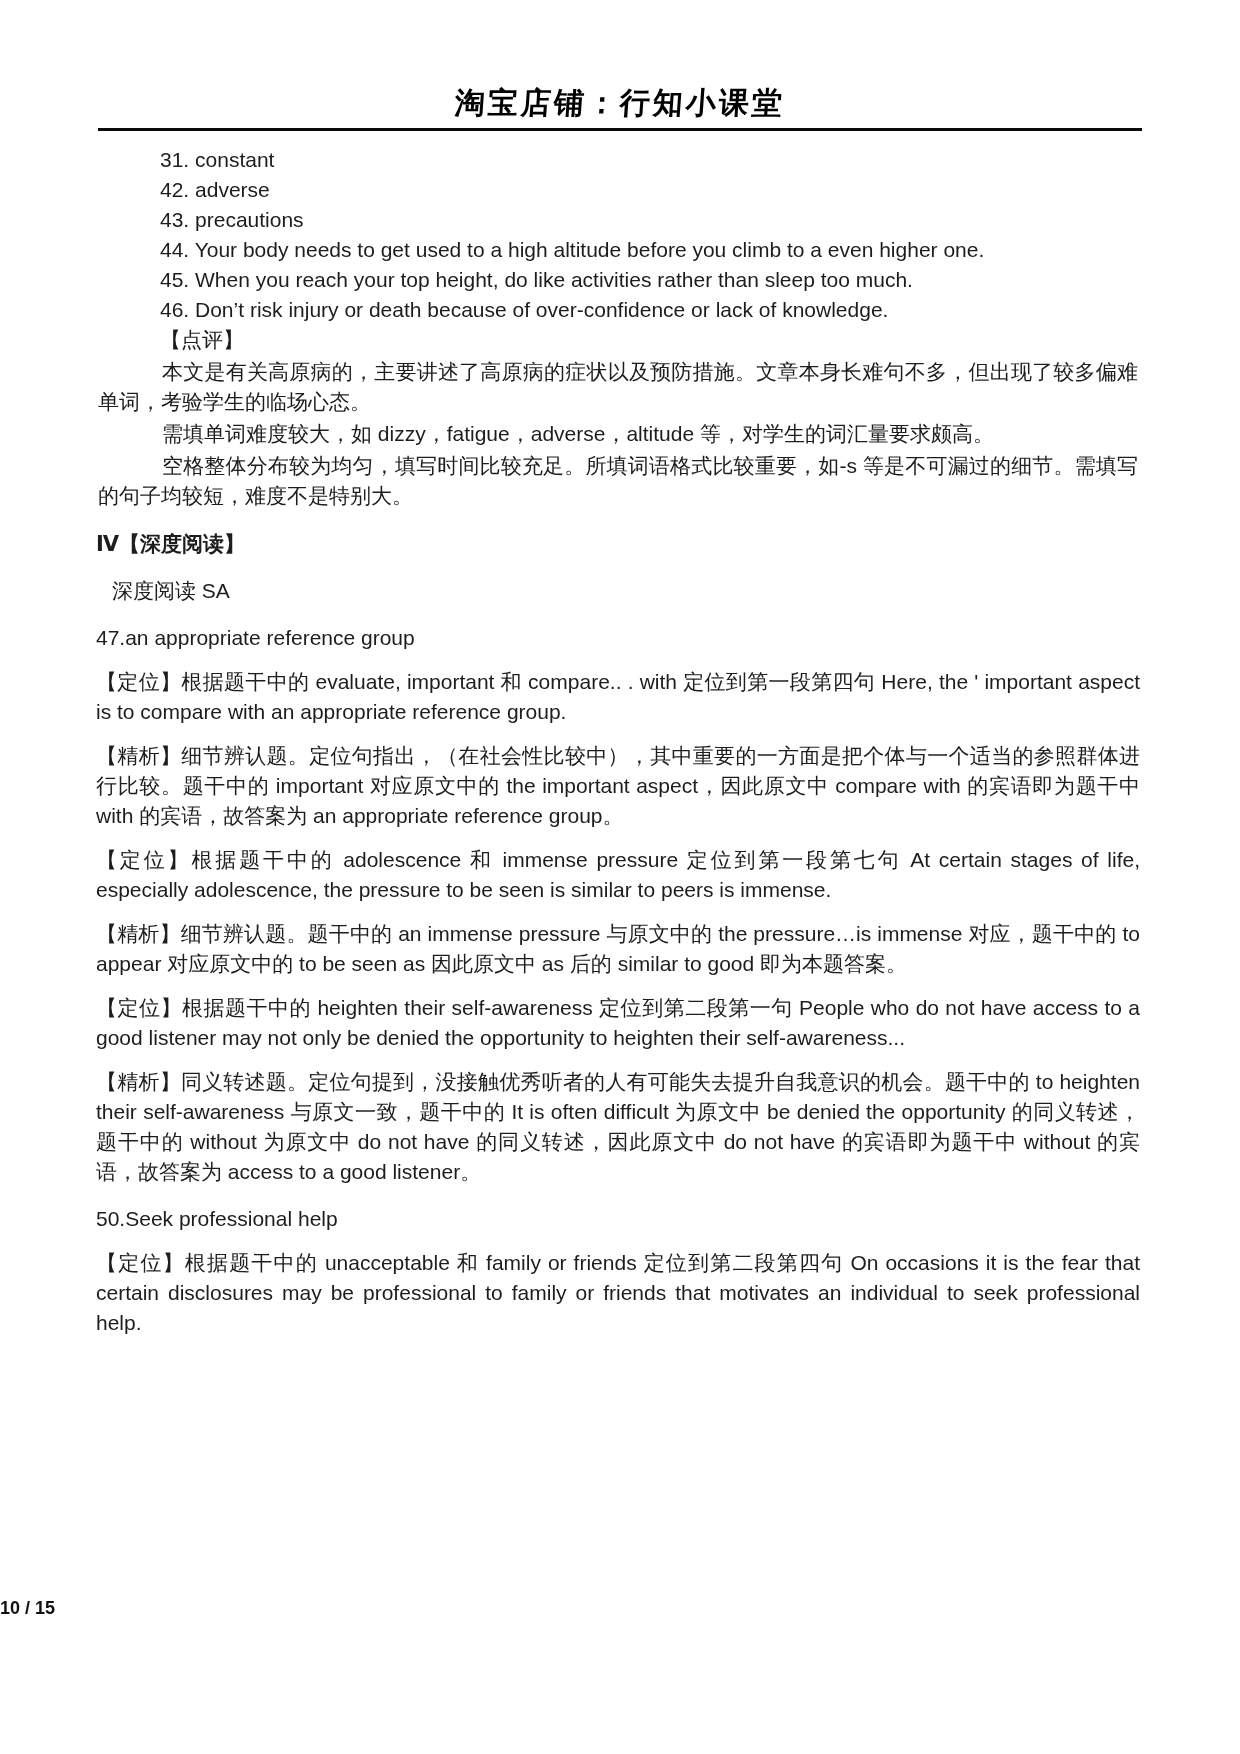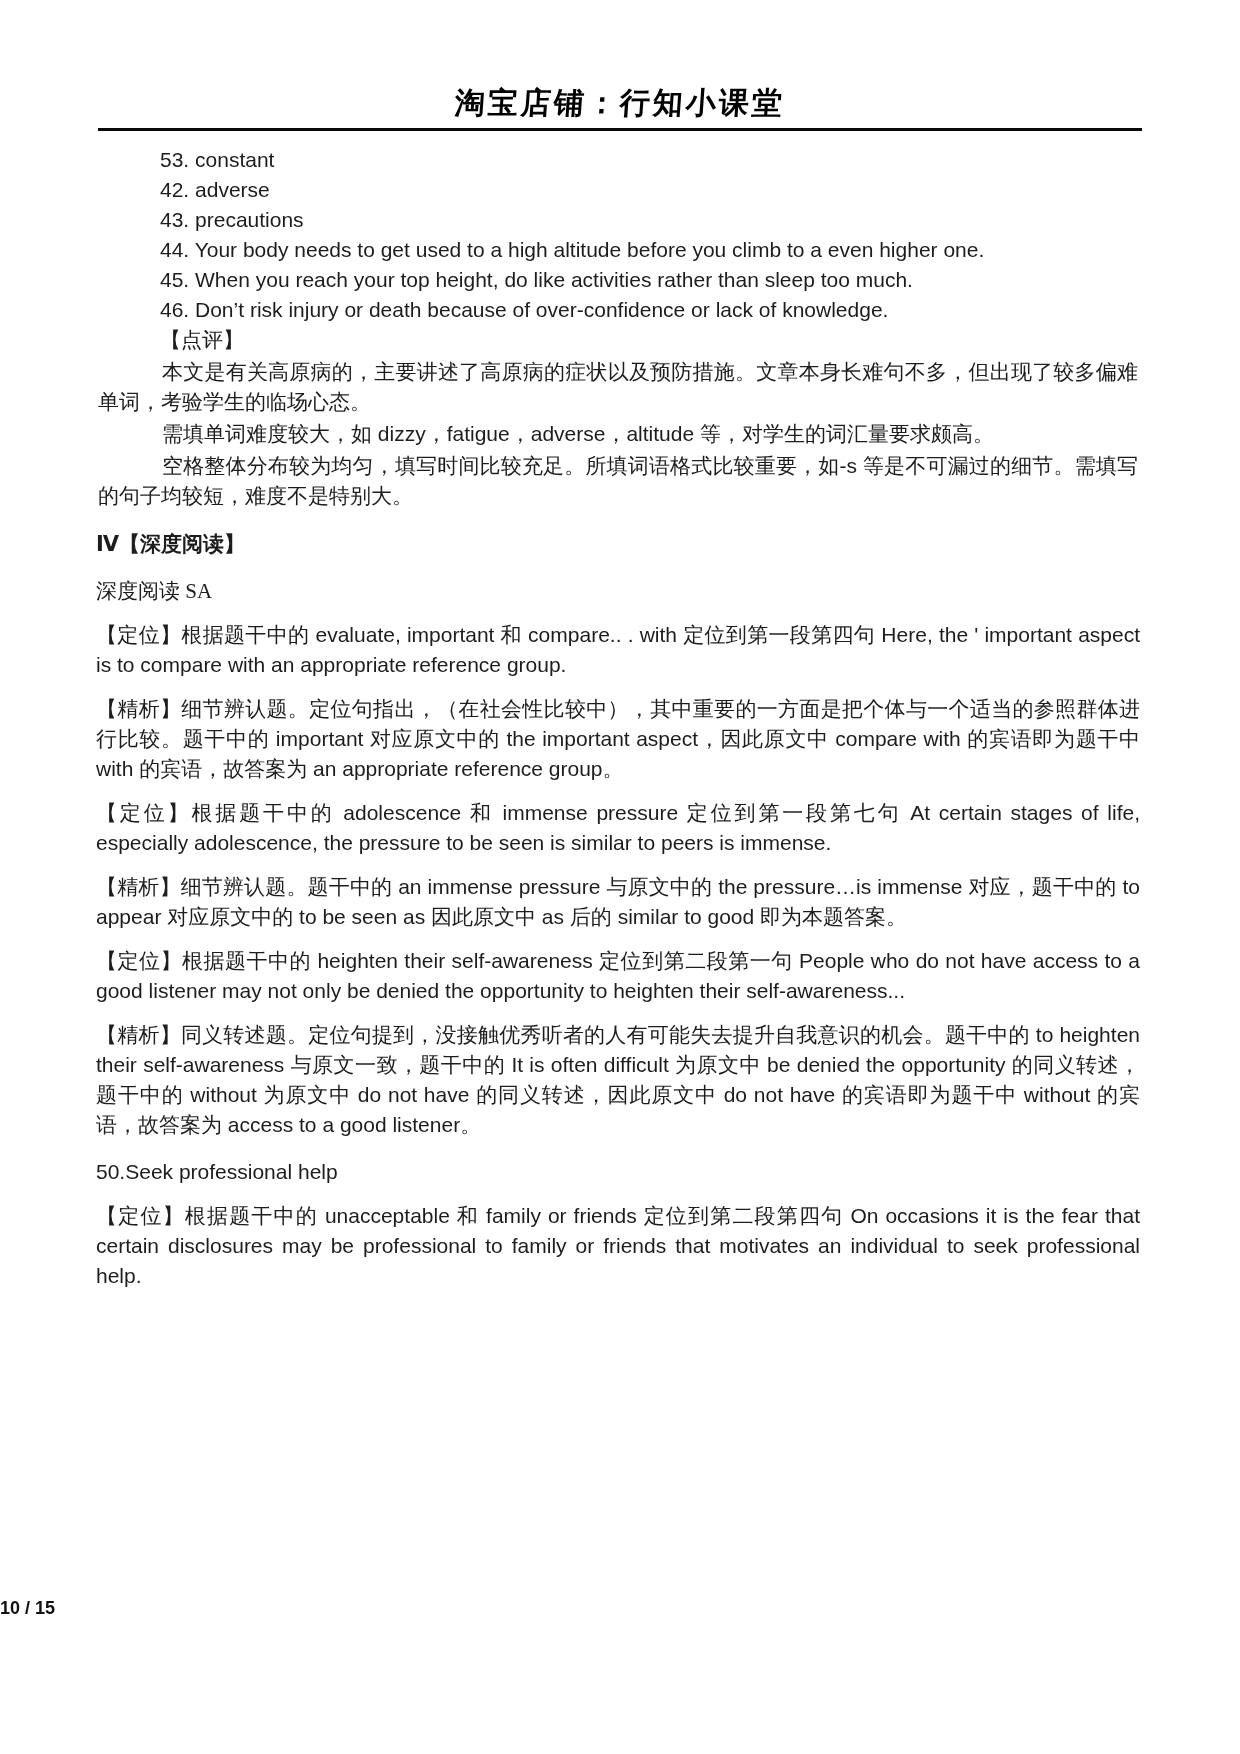--- a/index.html
+++ b/index.html
@@ -39,21 +39,21 @@
   .ans, .review-label {
     margin: 0;
     padding-left: 64px;
   }
   .para-cn {
     margin: 2px;
     text-indent: 64px;
     text-align: justify;
   }
   .section-title { margin: 18px 0 0 0; font-weight: bold; }
-  .section-sub   { margin: 17px 0 0 0; font-family: Liberation Serif, serif; }
+  .section-sub   { margin: 17px 0 0 16px; }
   .q-heading     { margin: 17px 0 0 0; }
   .q-para {
     margin: 14px 0 0 0;
     text-align: justify;
   }
   .footer {
     position: absolute;
     top: 1598px;
     left: 0;
     right: 0;
@@ -68,39 +68,40 @@
 <div class="page">
 
   <div class="header">
     <span class="header-title">淘宝店铺：行知小课堂</span>
     <hr class="header-rule">
   </div>
 
   <div class="content">
 
     <div>
-      <p class="ans">53. constant</p>
+      <p class="ans">31. constant</p>
       <p class="ans">42. adverse</p>
       <p class="ans">43. precautions</p>
       <p class="ans">44. Your body needs to get used to a high altitude before you climb to a even higher one.</p>
       <p class="ans">45. When you reach your top height, do like activities rather than sleep too much.</p>
       <p class="ans">46. Don’t risk injury or death because of over-confidence or lack of knowledge.</p>
     </div>
 
     <div>
       <p class="review-label">【点评】</p>
       <p class="para-cn">本文是有关高原病的，主要讲述了高原病的症状以及预防措施。文章本身长难句不多，但出现了较多偏难单词，考验学生的临场心态。</p>
       <p class="para-cn">需填单词难度较大，如 dizzy，fatigue，adverse，altitude 等，对学生的词汇量要求颇高。</p>
       <p class="para-cn">空格整体分布较为均匀，填写时间比较充足。所填词语格式比较重要，如-s 等是不可漏过的细节。需填写的句子均较短，难度不是特别大。</p>
     </div>
 
     <p class="section-title">Ⅳ【深度阅读】</p>
     <p class="section-sub">深度阅读 SA</p>
 
     <div>
+      <p class="q-heading">47.an appropriate reference group</p>
       <p class="q-para">【定位】根据题干中的 evaluate, important 和  compare.. . with 定位到第一段第四句 Here, the ' important aspect is to compare with an appropriate reference group.</p>
       <p class="q-para">【精析】细节辨认题。定位句指出，（在社会性比较中），其中重要的一方面是把个体与一个适当的参照群体进行比较。题干中的 important 对应原文中的  the important aspect，因此原文中 compare with 的宾语即为题干中 with 的宾语，故答案为 an appropriate reference group。</p>
     </div>
 
     <div>
       <p class="q-para">【定位】根据题干中的 adolescence 和 immense pressure 定位到第一段第七句 At certain stages of life, especially adolescence, the pressure to be seen is similar to peers is immense.</p>
       <p class="q-para">【精析】细节辨认题。题干中的 an immense pressure 与原文中的 the pressure…is immense 对应，题干中的 to appear 对应原文中的 to be seen as 因此原文中 as 后的 similar to good 即为本题答案。</p>
     </div>
 
     <div>

